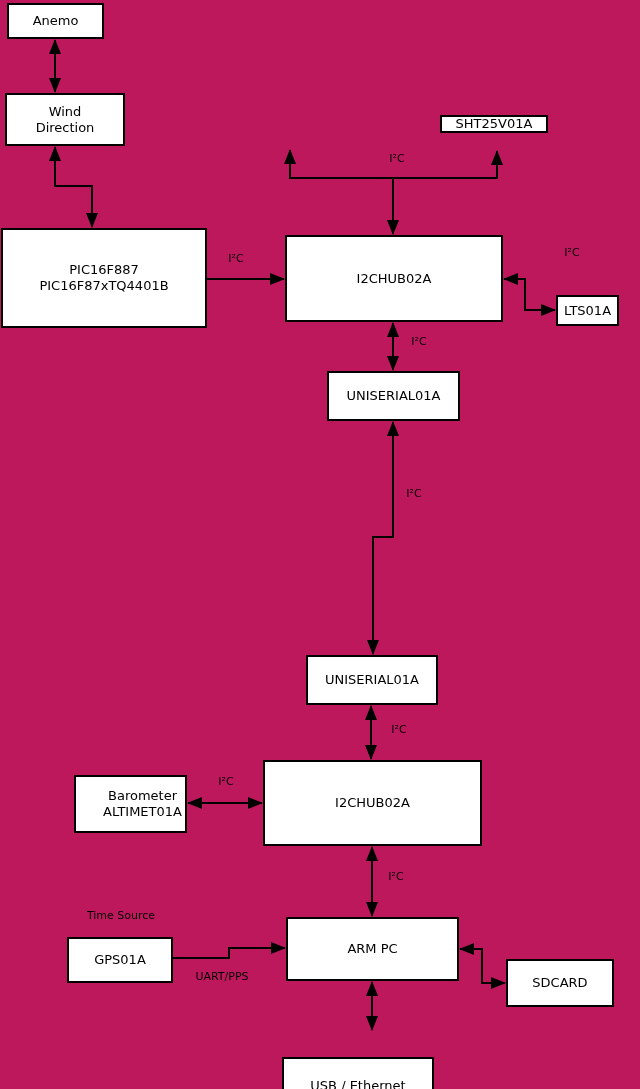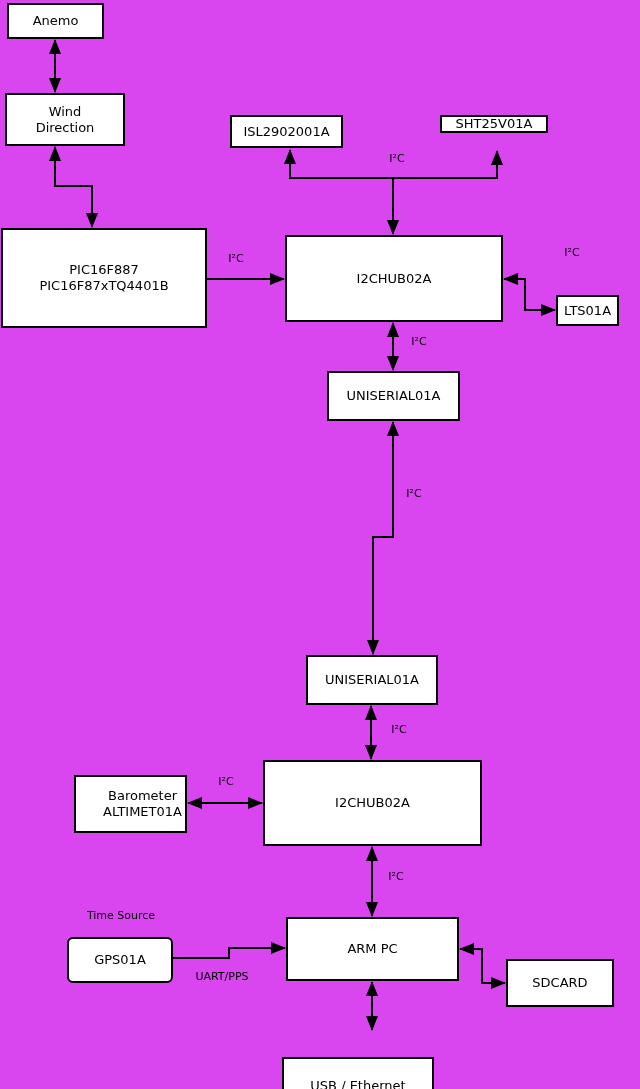--- a/index.html
+++ b/index.html
@@ -4,21 +4,21 @@
 <style>
   html, body {
     margin: 0;
     padding: 0;
     background: #ffffff;
   }
   #stage {
     position: relative;
     width: 640px;
     height: 1089px;
-    background: #d946ef;
+    background: #be185d;
     font-family: "DejaVu Sans", "Liberation Sans", sans-serif;
     color: #000000;
     overflow: hidden;
   }
   #connectors {
     position: absolute;
     left: 0;
     top: 0;
     width: 640px;
     height: 1089px;
@@ -101,23 +101,20 @@
   <div class="node" style="left:5px; top:93px; width:120px; height:53px;">
     <span class="node-label">Wind
 Direction</span>
   </div>
 
   <div class="node" style="left:1px; top:228px; width:206px; height:100px;">
     <span class="node-label">PIC16F887
 PIC16F87xTQ4401B</span>
   </div>
 
-  <div class="node" style="left:230px; top:115px; width:113px; height:33px;">
-    <span class="node-label">ISL2902001A</span>
-  </div>
 
   <div class="node" style="left:440px; top:115px; width:108px; height:18px;">
     <span class="node-label">SHT25V01A</span>
   </div>
 
   <div class="node" style="left:285px; top:235px; width:218px; height:87px;">
     <span class="node-label">I2CHUB02A</span>
   </div>
 
   <div class="node" style="left:556px; top:295px; width:63px; height:31px;">
@@ -138,21 +135,21 @@
 
   <div class="node" style="left:74px; top:775px; width:113px; height:58px;padding-left:24px;">
     <span class="node-label">Barometer
 ALTIMET01A</span>
   </div>
 
   <div class="node" style="left:286px; top:917px; width:173px; height:64px;">
     <span class="node-label">ARM PC</span>
   </div>
 
-  <div class="node" style="left:67px; top:937px; width:106px; height:46px;border-radius:6px;">
+  <div class="node" style="left:67px; top:937px; width:106px; height:46px;">
     <span class="node-label">GPS01A</span>
   </div>
 
   <div class="node" style="left:506px; top:959px; width:108px; height:48px;">
     <span class="node-label">SDCARD</span>
   </div>
 
   <div class="node" style="left:282px; top:1031px; width:152px; height:57px;margin-top:26px;">
     <span class="node-label">USB / Ethernet</span>
   </div>

